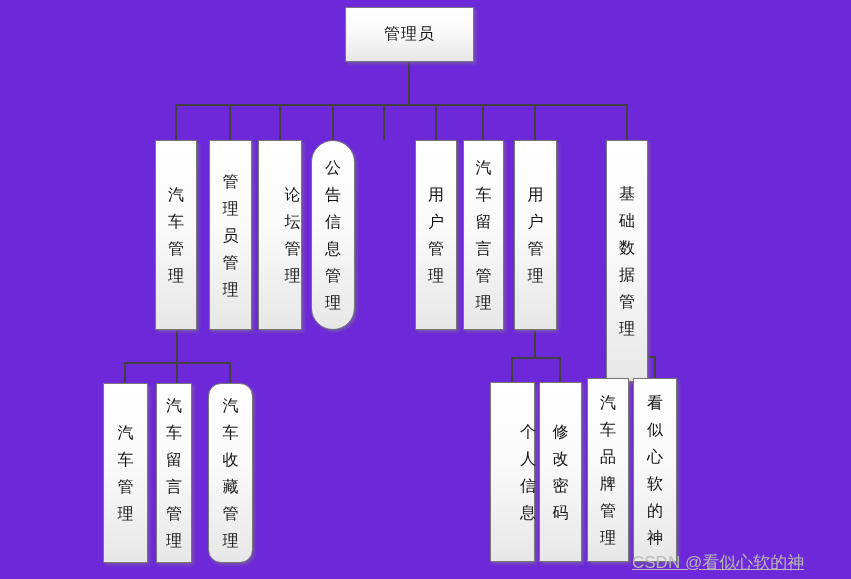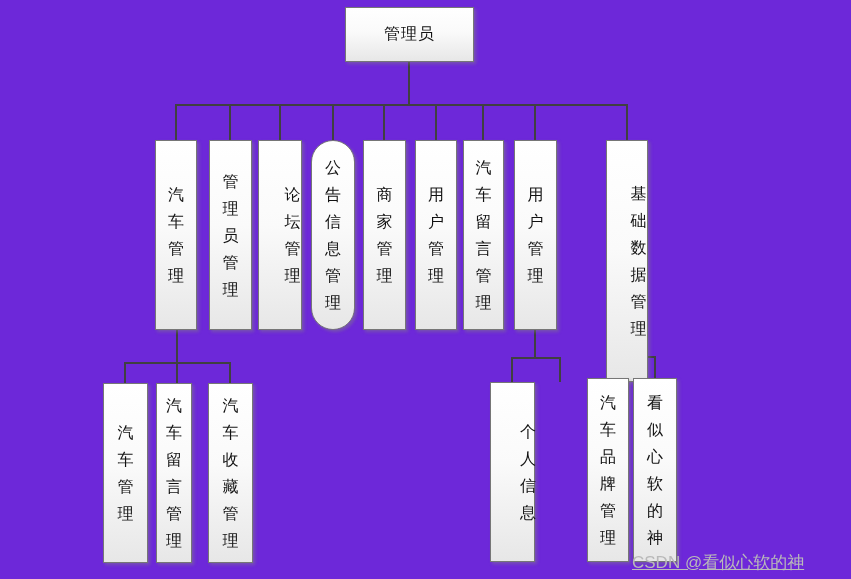--- a/index.html
+++ b/index.html
@@ -93,48 +93,48 @@
   </div>
   <div class="node" style="left:209px; top:140px; width:43px; height:190px;">
     <div class="vlabel">管理员管理</div>
   </div>
   <div class="node" style="left:258px; top:140px; width:44px; height:190px;justify-content:flex-end;">
     <div class="vlabel">论坛管理</div>
   </div>
   <div class="node" style="left:311px; top:140px; width:44px; height:190px;border-radius:22px;">
     <div class="vlabel">公告信息管理</div>
   </div>
-  <div class="node" style="left:363px; top:140px; width:43px; height:190px;">
-    <div class="vlabel">商家管理</div>
-  </div>
   <div class="node" style="left:415px; top:140px; width:42px; height:190px;">
     <div class="vlabel">用户管理</div>
   </div>
   <div class="node" style="left:463px; top:140px; width:41px; height:190px;">
     <div class="vlabel">汽车留言管理</div>
   </div>
   <div class="node" style="left:514px; top:140px; width:43px; height:190px;">
     <div class="vlabel">用户管理</div>
   </div>
-  <div class="node" style="left:606px; top:140px; width:42px; height:242px;justify-content:flex-end;">
+  <div class="node" style="left:606px; top:140px; width:42px; height:242px;">
     <div class="vlabel">基础数据管理</div>
   </div>
 
   <div class="node" style="left:103px; top:383px; width:45px; height:180px;">
     <div class="vlabel">汽车管理</div>
   </div>
   <div class="node" style="left:156px; top:383px; width:36px; height:180px;">
     <div class="vlabel">汽车留言管理</div>
   </div>
-  <div class="node" style="left:208px; top:383px; width:45px; height:180px;">
+  <div class="node" style="left:208px; top:383px; width:45px; height:180px;border-radius:13px;">
     <div class="vlabel">汽车收藏管理</div>
   </div>
 
   <div class="node" style="left:490px; top:382px; width:45px; height:180px;padding-left:31px;">
     <div class="vlabel">个人信息</div>
+  </div>
+  <div class="node" style="left:539px; top:382px; width:43px; height:180px;">
+    <div class="vlabel">修改密码</div>
   </div>
 
   <div class="node" style="left:587px; top:378px; width:42px; height:184px;">
     <div class="vlabel">汽车品牌管理</div>
   </div>
   <div class="node" style="left:633px; top:378px; width:44px; height:184px;">
     <div class="vlabel">看似心软的神</div>
   </div>
 
   <div class="watermark" style="left:632px; top:551px;">CSDN @看似心软的神</div>

